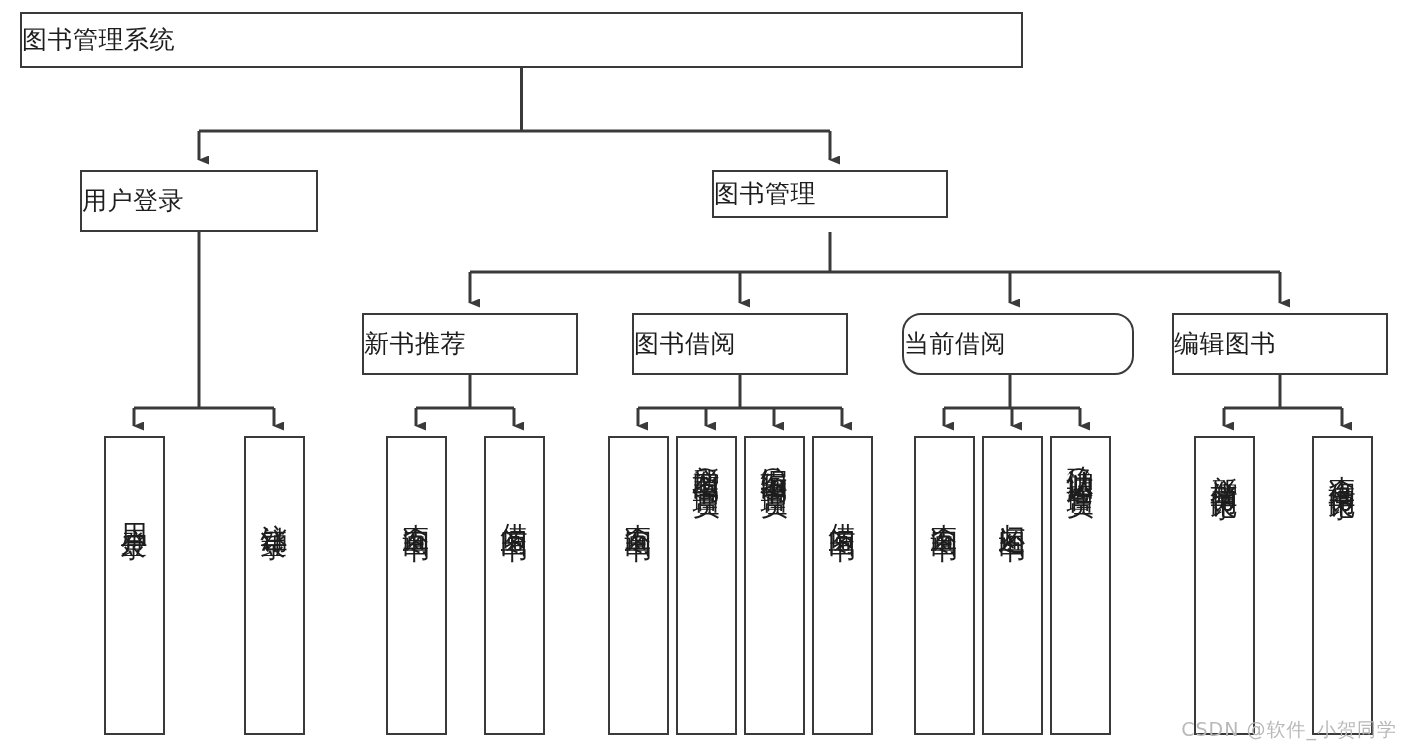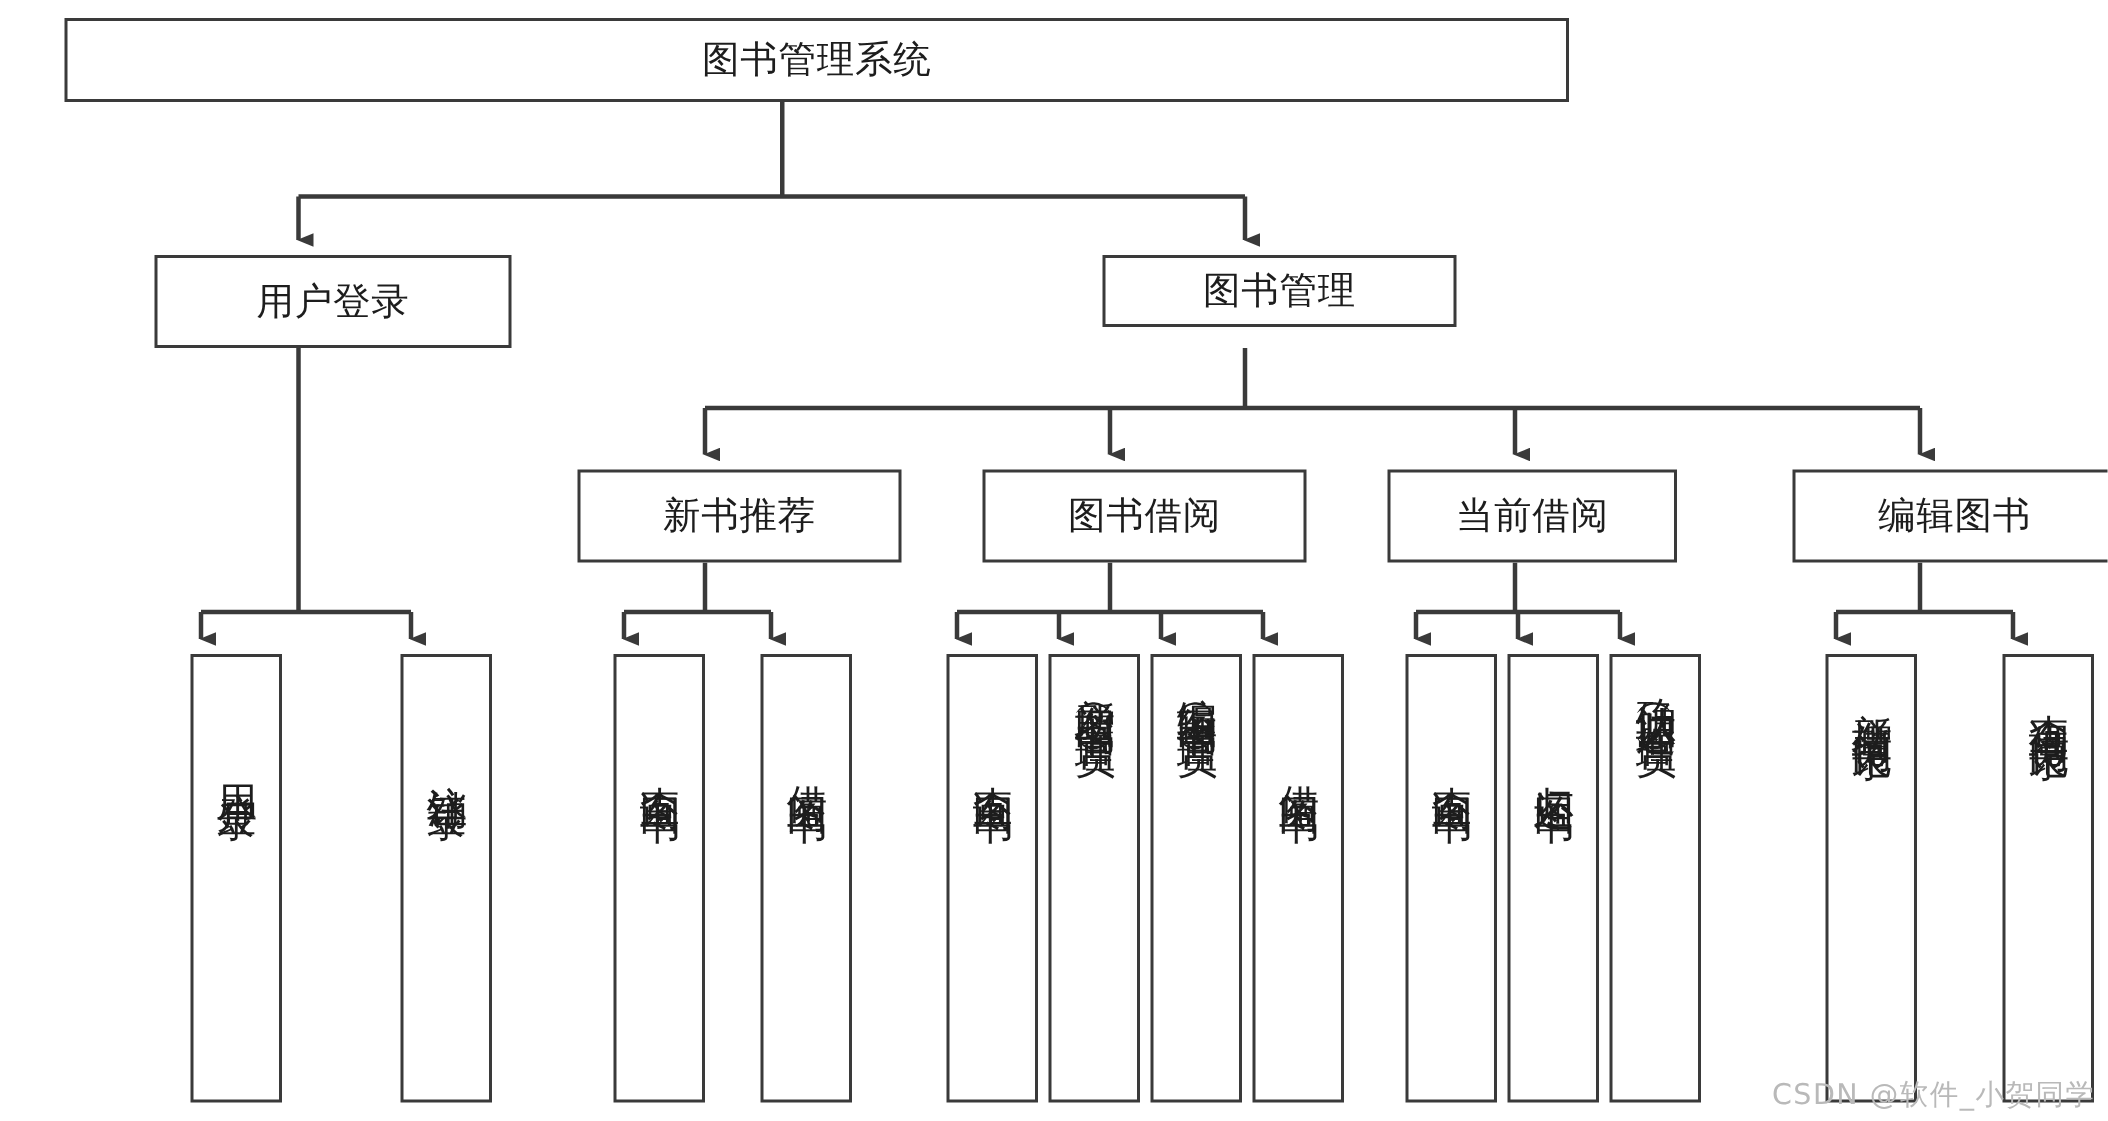--- a/index.html
+++ b/index.html
@@ -27,23 +27,22 @@
     height: 747px;
     pointer-events: none;
   }
   .node {
     position: absolute;
     box-sizing: border-box;
     background: #ffffff;
     border: 2px solid #3a3a3a;
     display: flex;
     align-items: center;
-    justify-content: center;
+    justify-content: flex-start;
     color: #1d1d1d;
-    margin-left: 23px;
   }
   .node-label {
     display: block;
     text-align: center;
     line-height: 1.18;
     white-space: pre;
   }
   .node.horizontal .node-label {
     font-size: 25px;
     letter-spacing: 0.5px;
@@ -149,21 +148,21 @@
   <div class="node horizontal" style="left:712px; top:170px; width:236px; height:48px;">
     <span class="node-label">图书管理</span>
   </div>
 
   <div class="node horizontal" style="left:362px; top:313px; width:216px; height:62px;">
     <span class="node-label">新书推荐</span>
   </div>
   <div class="node horizontal" style="left:632px; top:313px; width:216px; height:62px;">
     <span class="node-label">图书借阅</span>
   </div>
-  <div class="node horizontal" style="left:902px; top:313px; width:193px; height:62px;">
+  <div class="node horizontal" style="left:902px; top:313px; width:232px; height:62px;border-radius:19px;">
     <span class="node-label">当前借阅</span>
   </div>
   <div class="node horizontal" style="left:1172px; top:313px; width:216px; height:62px;">
     <span class="node-label">编辑图书</span>
   </div>
 
   <div class="node vertical short" style="left:104px; top:436px; width:61px; height:299px;">
     <span class="node-label">用户登录</span>
   </div>
   <div class="node vertical short" style="left:244px; top:436px; width:61px; height:299px;">

